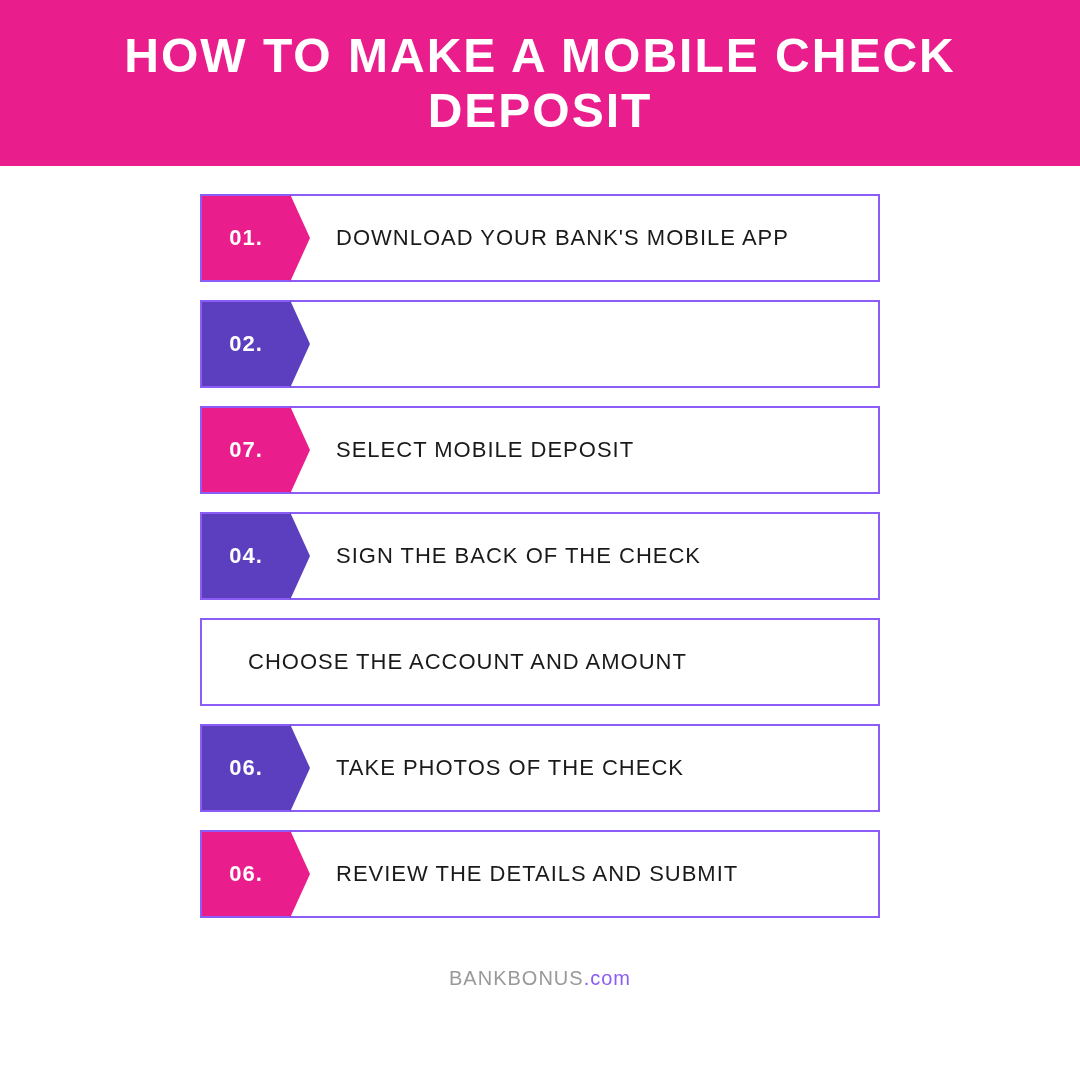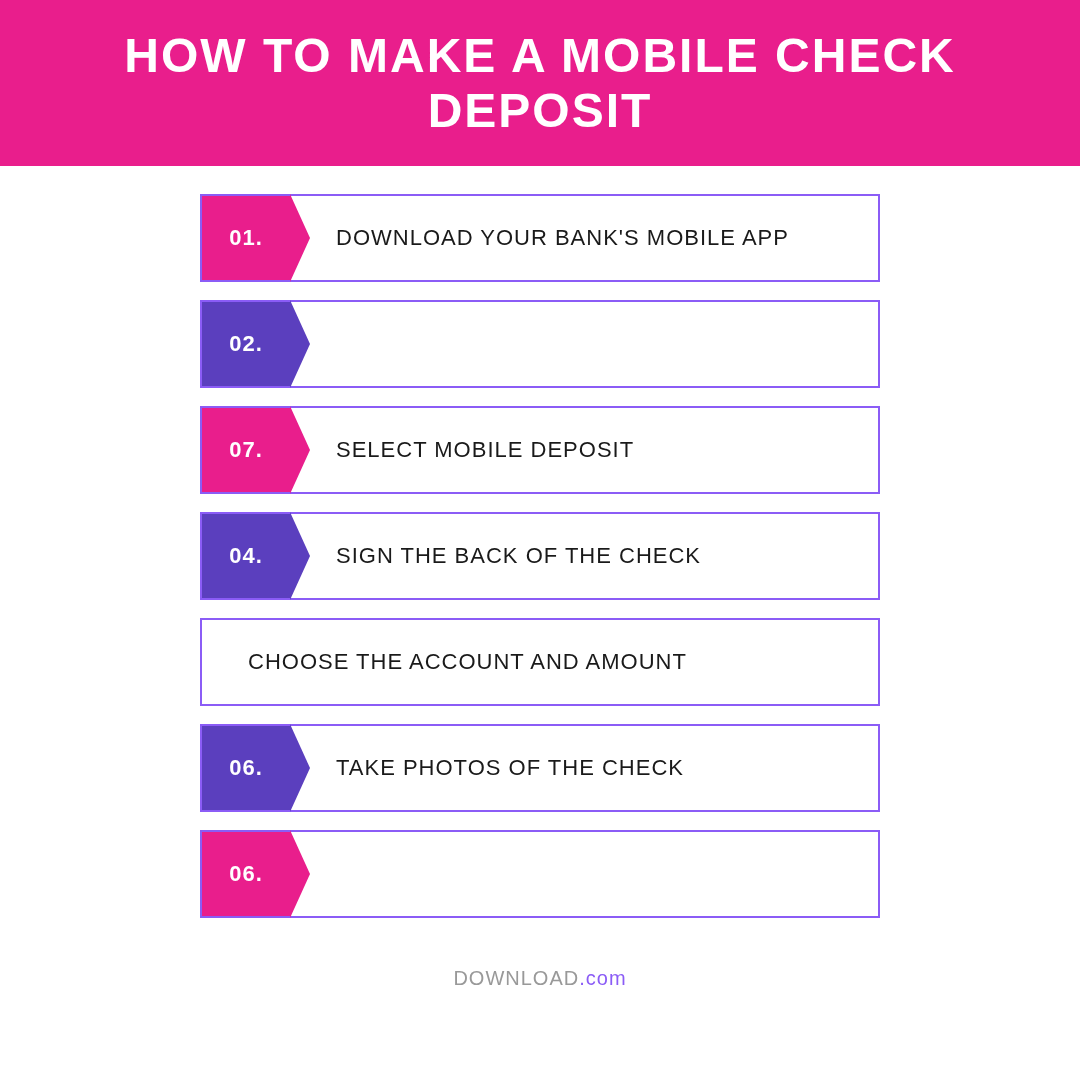--- a/index.html
+++ b/index.html
@@ -174,20 +174,23 @@
         <span class="step-number-text">06.</span>
       </div>
       <div class="step-label">
         <span class="step-label-text">TAKE PHOTOS OF THE CHECK</span>
       </div>
     </div>
     <div class="step-row">
       <div class="step-number-block pink">
         <span class="step-number-text">06.</span>
       </div>
+      <div class="step-label">
+        <span class="step-label-text">REVIEW THE DETAILS AND SUBMIT</span>
+      </div>
     </div>
   </div>
 
 <div class="footer">
   <div class="footer-brand">
-    <span>DOWNLOAD</span><span style="color:#8b5cf6;font-size:20px;font-weight:400;">.com</span>
+    <span>BANKBONUS</span><span style="color:#8b5cf6;font-size:20px;font-weight:400;">.com</span>
   </div>
 </div>
 
 </body></html>

